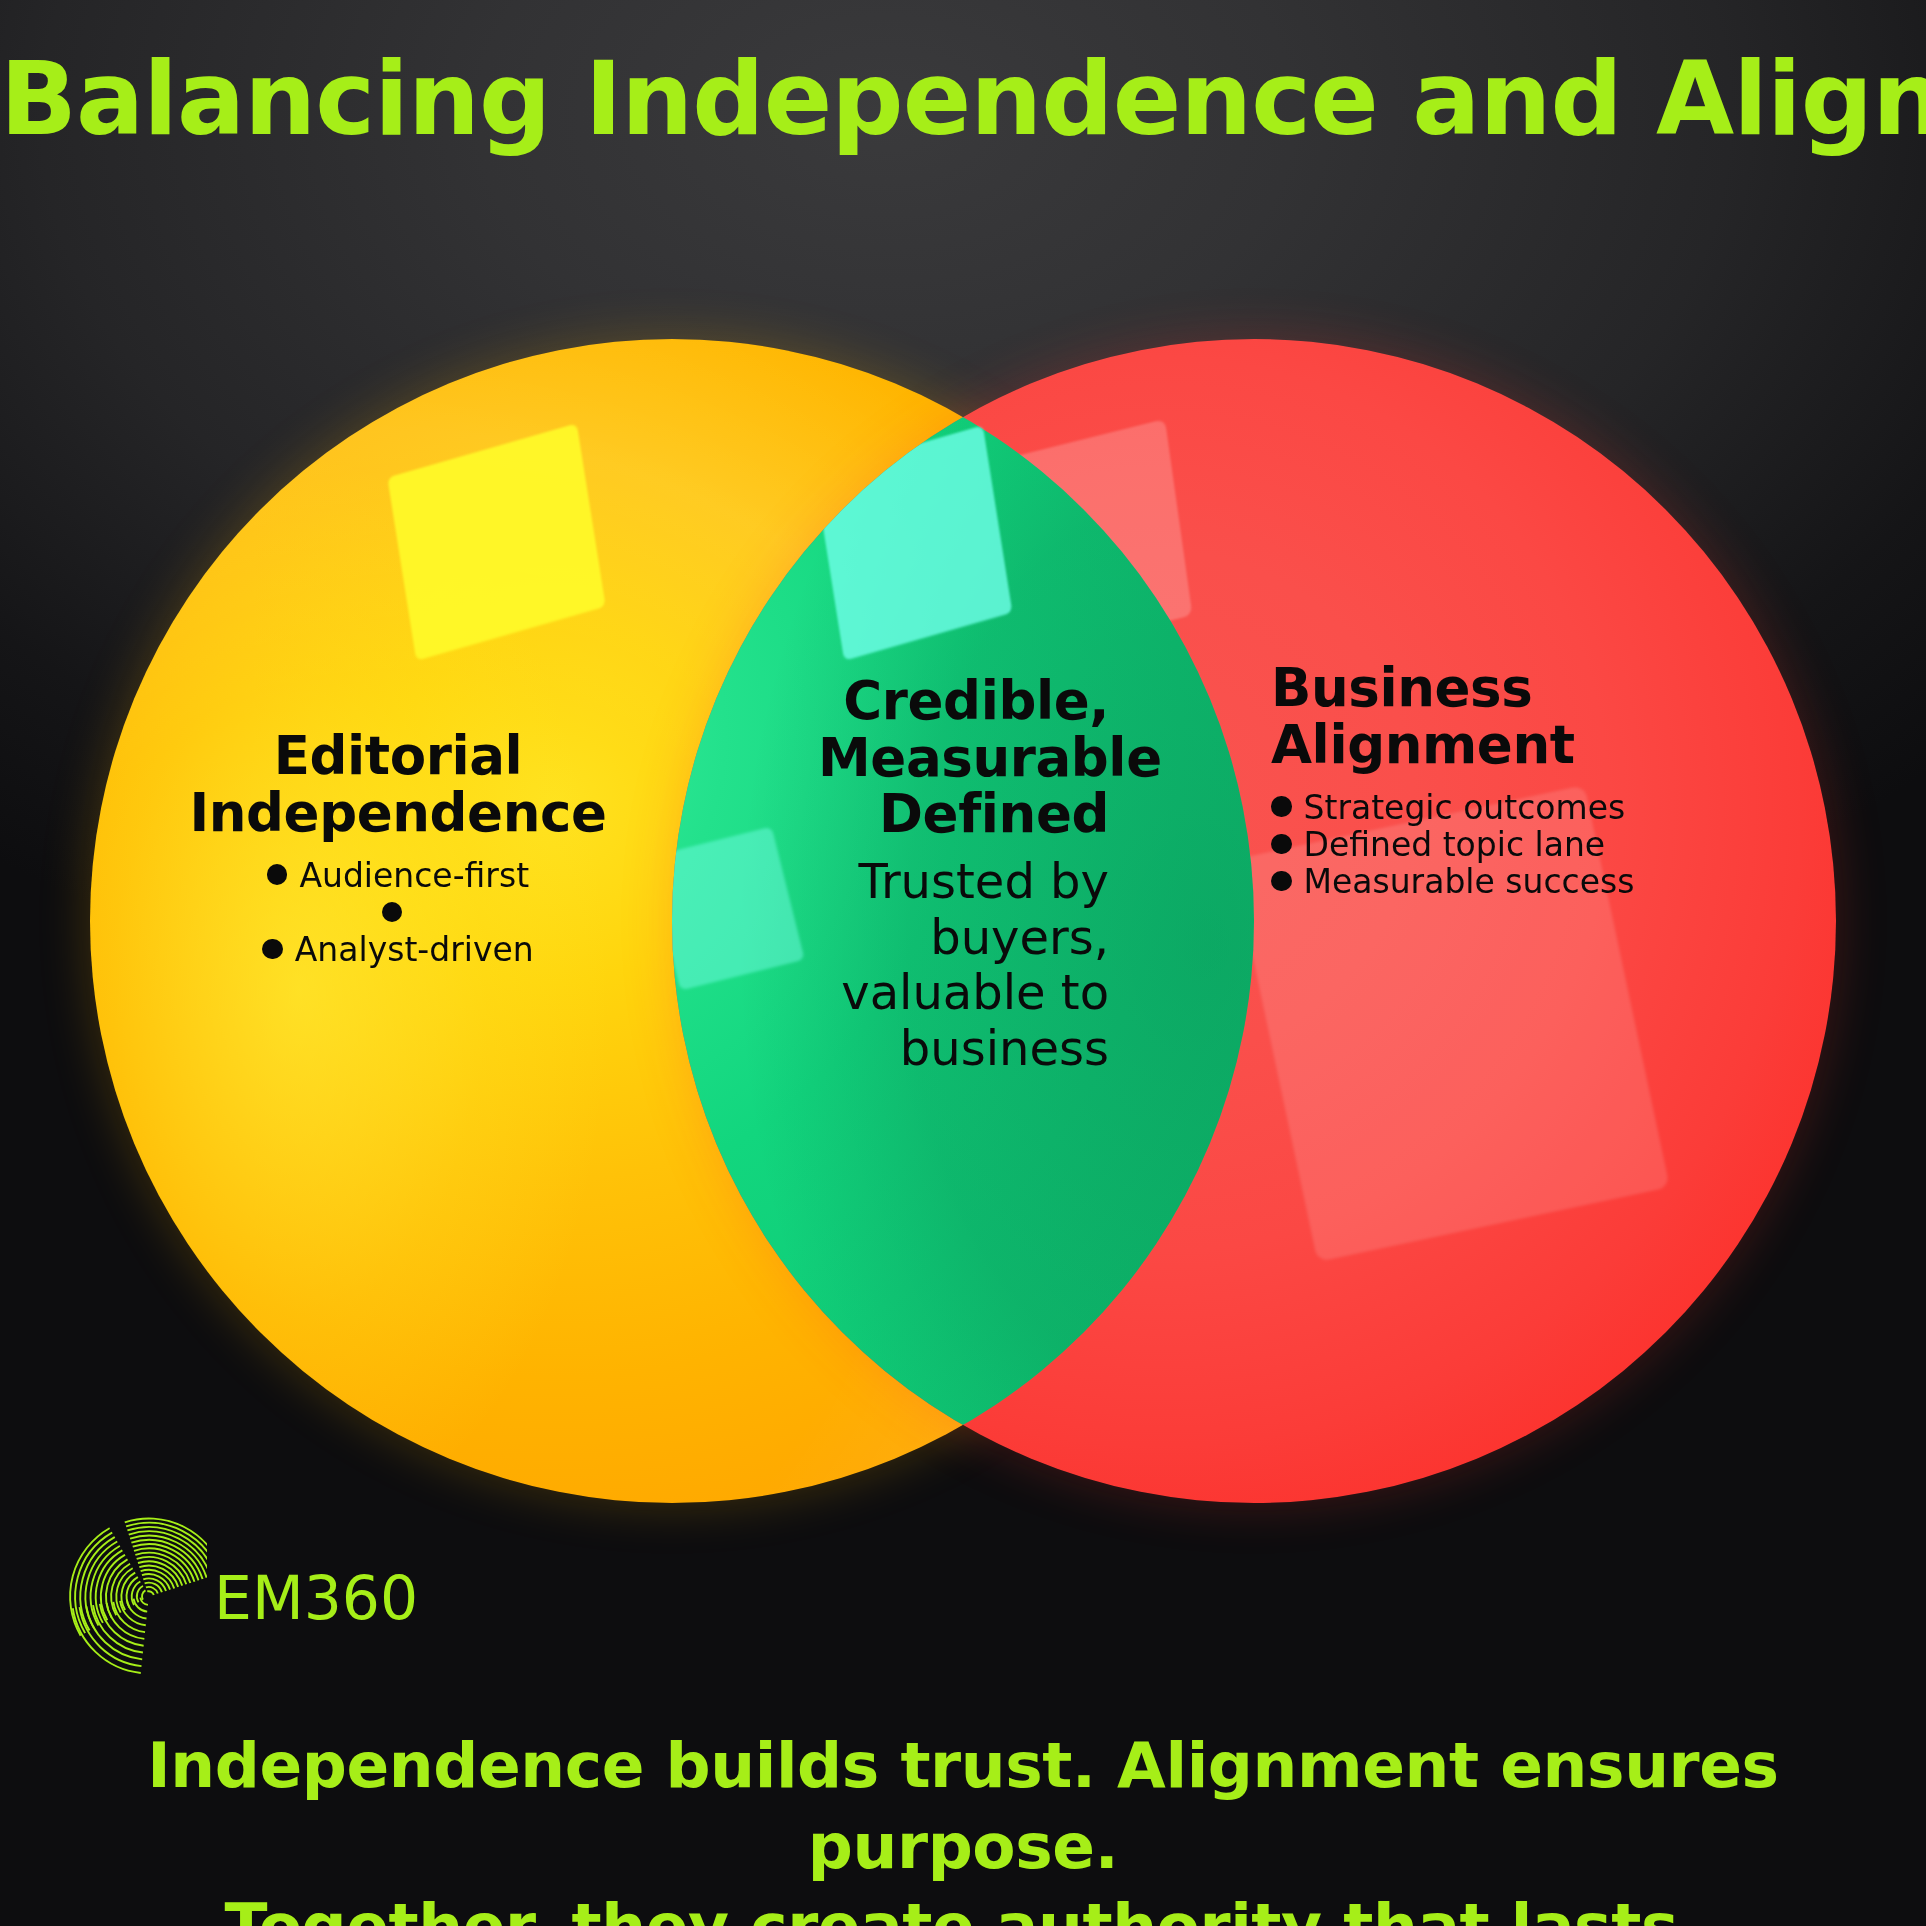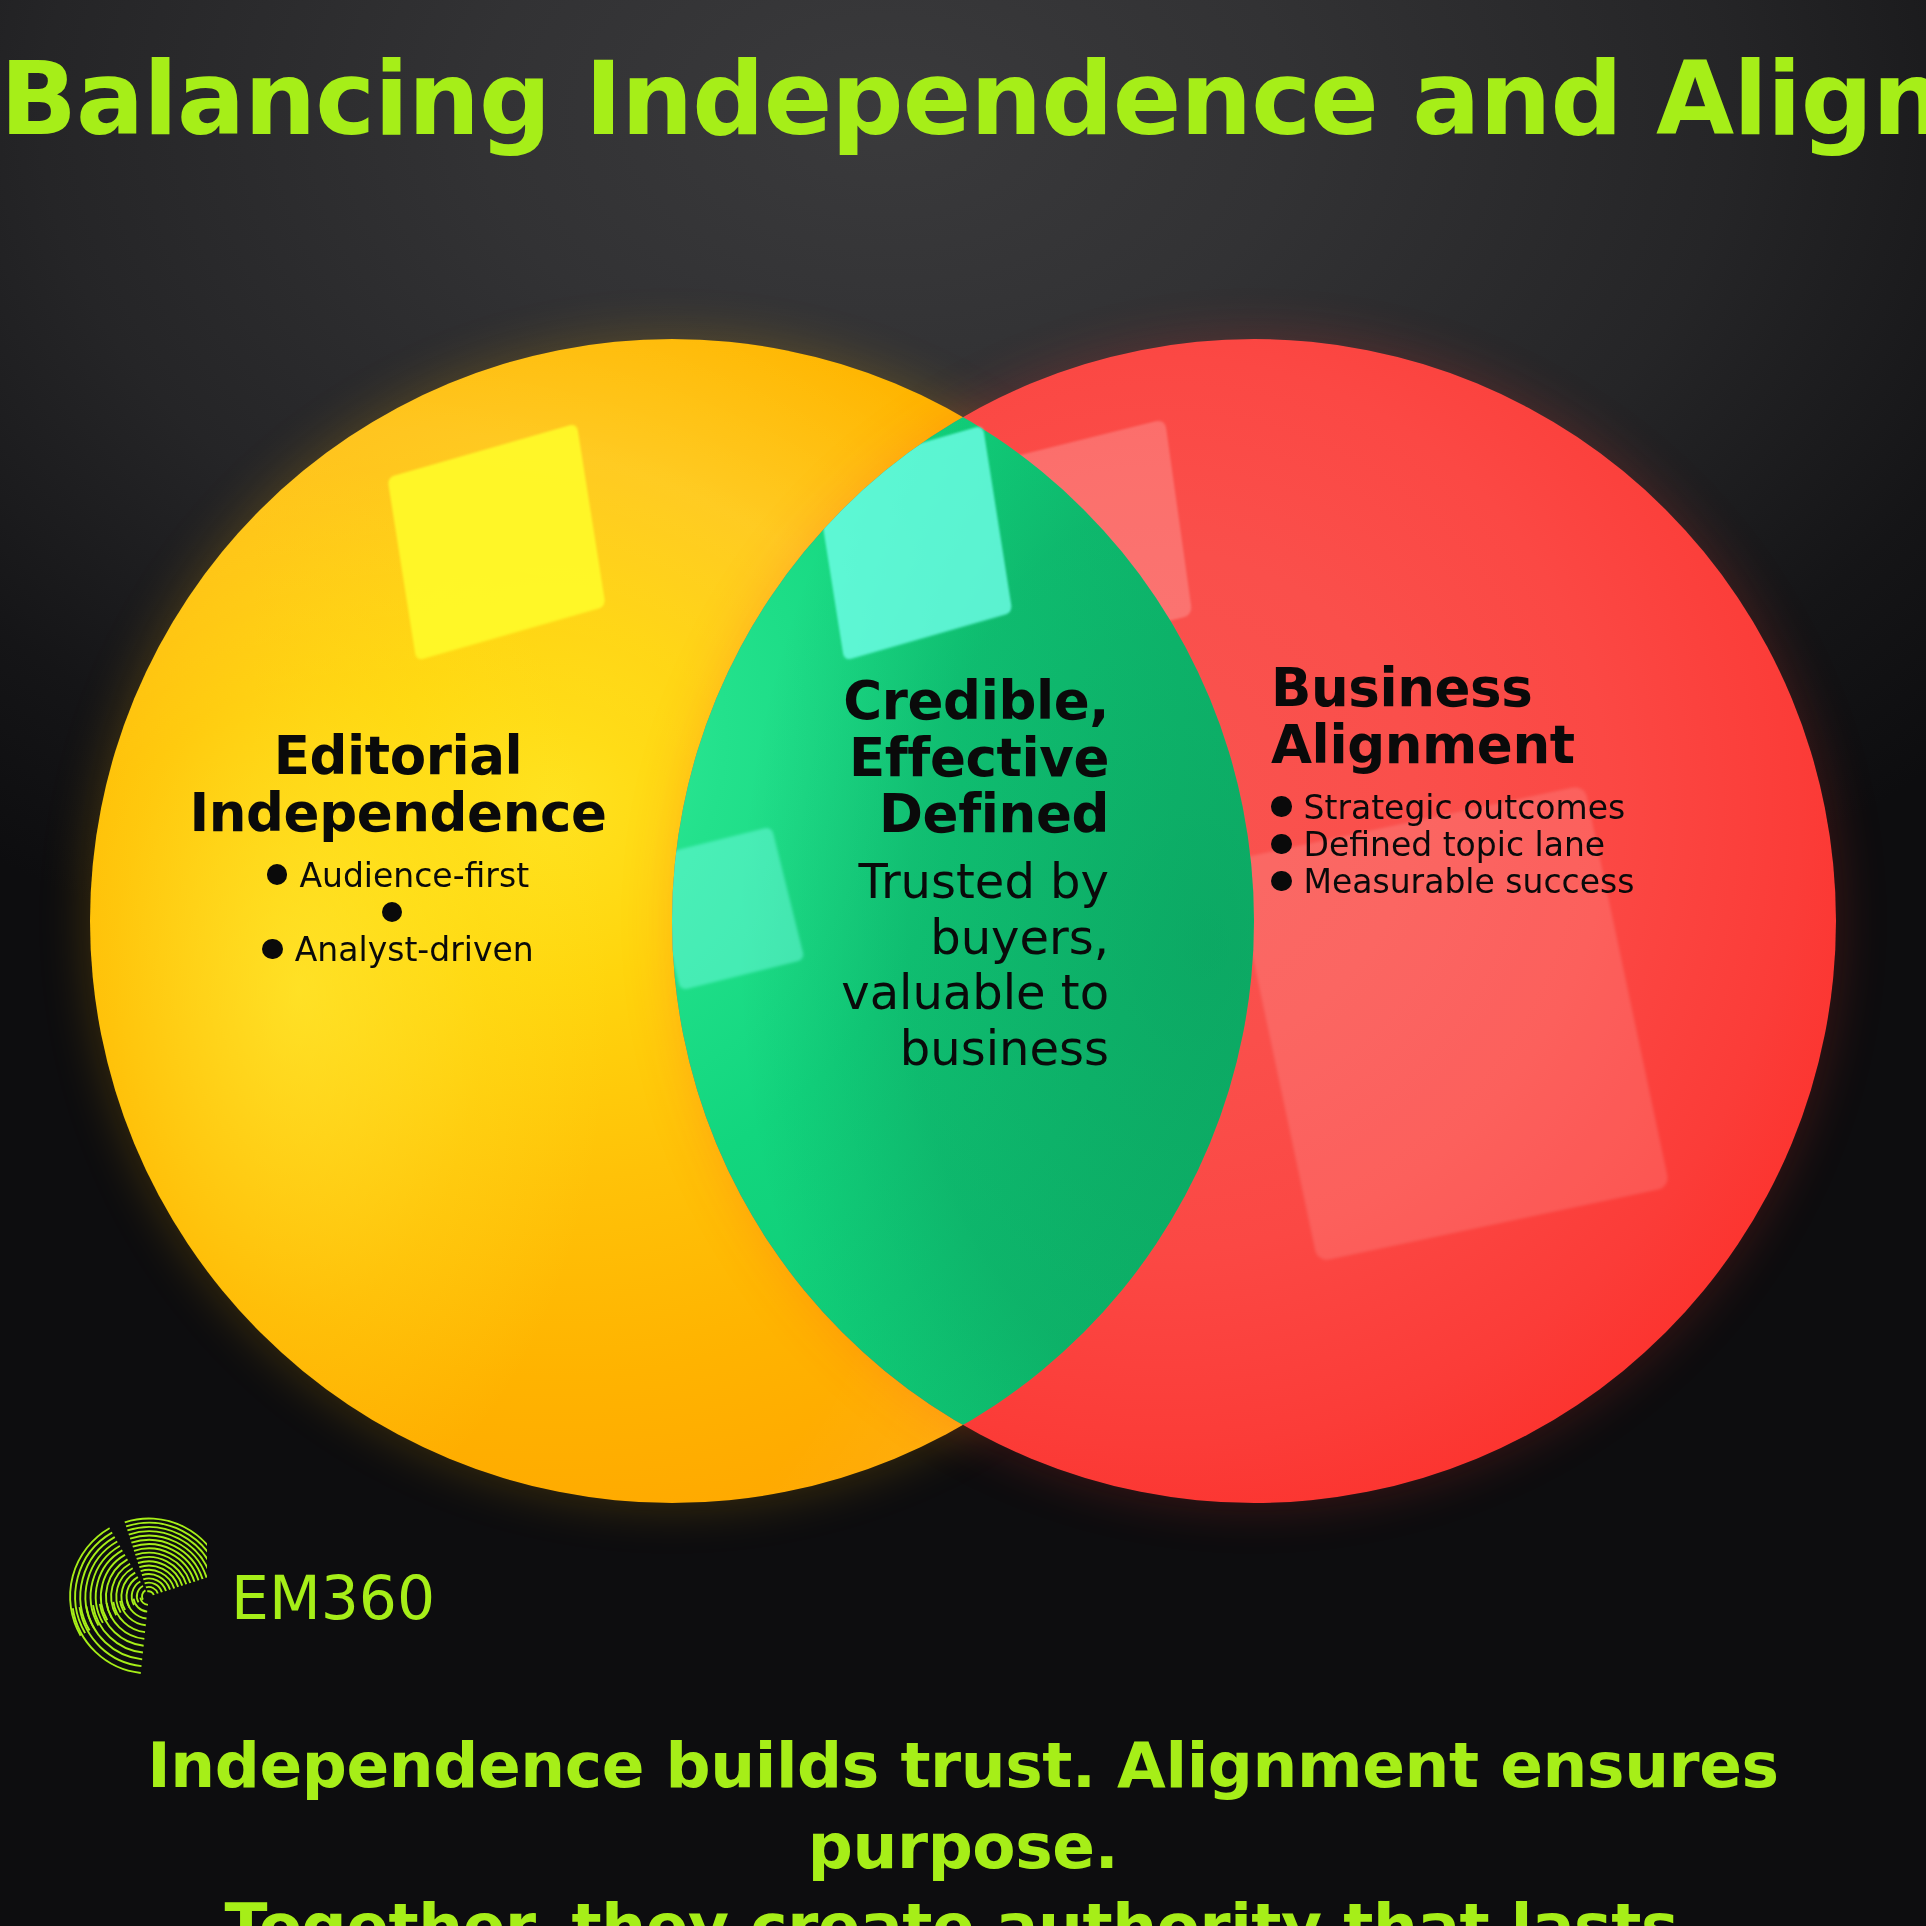--- a/index.html
+++ b/index.html
@@ -219,21 +219,21 @@
     height: 180px;
     display: flex;
     align-items: center;
   }
   .logo-mark { width: 154px; height: 167px; flex: none; }
   .logo-text {
     color: #a6ee18;
     font-size: 60px;
     font-weight: 400;
     letter-spacing: 0px;
-    margin-left: 24px;
+    margin-left: 7px;
     line-height: 1;
   }
 
   
   .caption {
     position: absolute;
     left: 0;
     top: 1726px;
     width: 1926px;
     text-align: center;
@@ -284,21 +284,21 @@
       <div class="bullets">
         <div class="bullet"><span class="dot"></span><span>Audience-first</span></div>
         <div class="bullet"><span class="dot"></span></div>
         <div class="bullet"><span class="dot"></span><span>Analyst-driven</span></div>
       </div>
     </div>
 
     <div class="txt center-text">
       <div class="hdr">
         <div>Credible,</div>
-        <div>Effective</div>
+        <div>Measurable</div>
         <div>Defined</div>
       </div>
       <div class="center-body">Trusted by buyers, valuable to business</div>
     </div>
 
     <div class="txt right-text">
       <div class="hdr">
         <div>Business</div>
         <div>Alignment</div>
       </div>

